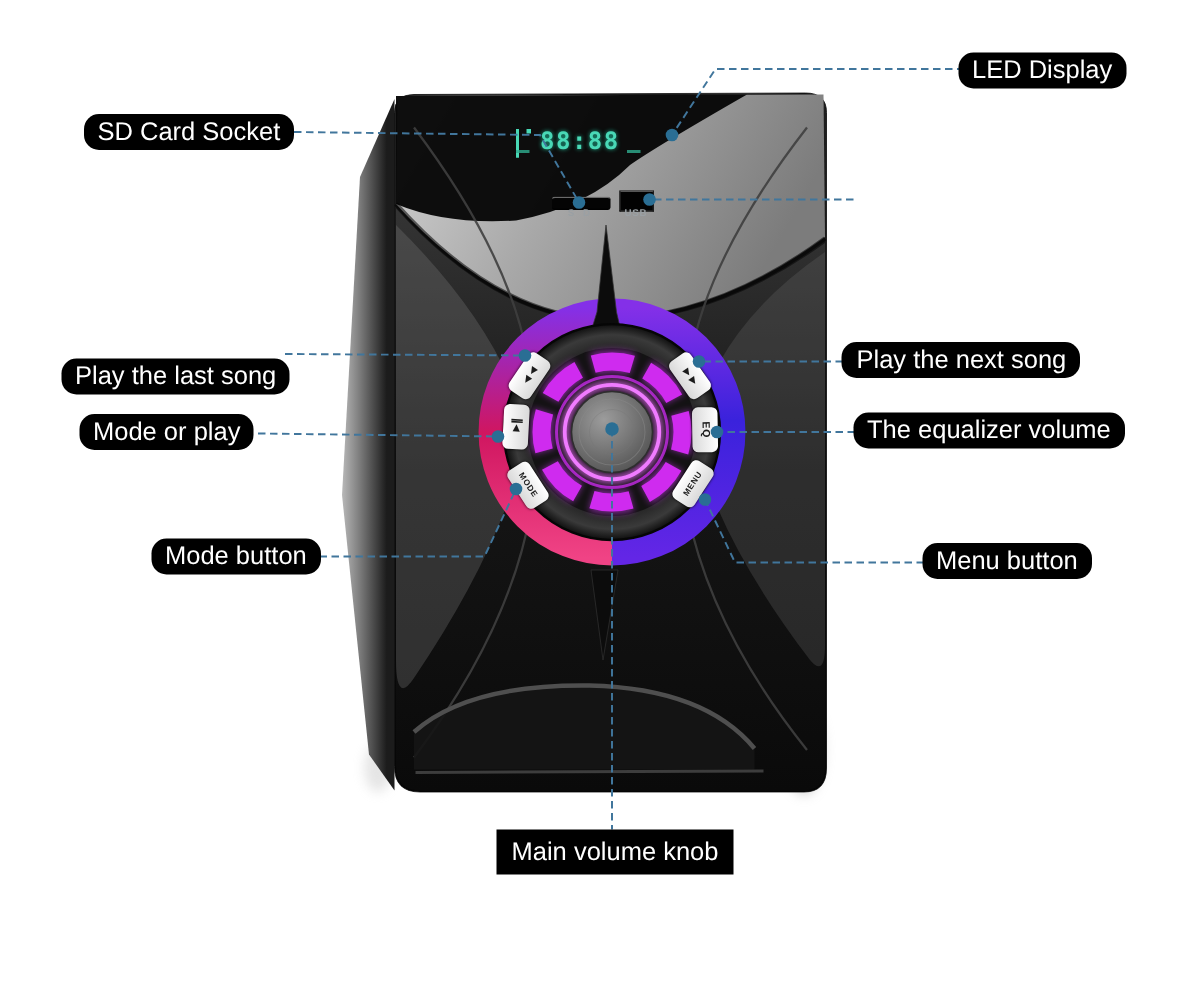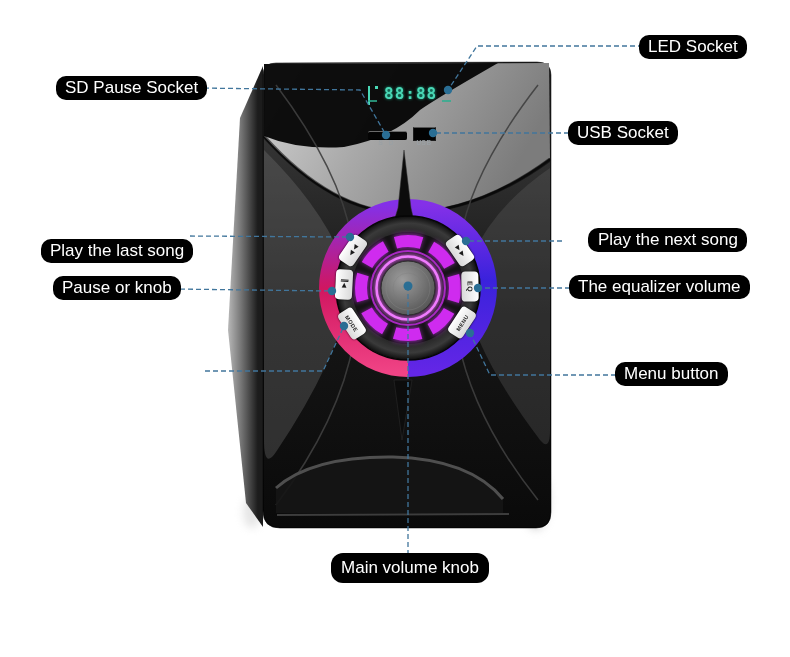--- a/index.html
+++ b/index.html
@@ -2,30 +2,30 @@
 <html><head>
 <meta charset="utf-8">
 <style>
   html,body{margin:0;padding:0;background:#fff;}
   .scene{position:relative;width:790px;height:657px;background:#fff;overflow:hidden;
          font-family:"Liberation Sans",sans-serif;}
   .scene svg{position:absolute;left:0;top:0;}
   
   .pill{position:absolute;background:#000;color:#fff;border-radius:10px;
         padding:2px 9px 3px 9px;font-size:17px;line-height:19px;white-space:nowrap;}
-  .pill.multi{text-align:center;border-radius:12px;padding:3px 10px;line-height:24px;width:138px;white-space:normal;}
+  .pill.multi{text-align:center;border-radius:0;padding:3px 10px;line-height:24px;width:138px;white-space:normal;}
   
   .dev-btn{position:absolute;width:30px;height:17px;background:linear-gradient(180deg,#ffffff,#d9d9d9);
            border-radius:4px;color:#1b1b1b;display:flex;align-items:center;justify-content:center;
            font-weight:bold;box-shadow:0 0 2px #000;}
   .g-arrow{font-size:8px;letter-spacing:-1px;}
   .g-word{font-size:5.5px;letter-spacing:.5px;}
   .g-eq{font-size:7px;letter-spacing:.5px;}
   
-  .display{position:absolute;left:368px;top:82px;height:22px;display:flex;align-items:center;gap:5px;}
+  .display{position:absolute;left:344px;top:82px;height:22px;display:flex;align-items:center;gap:5px;}
   .seg{font-family:"DejaVu Sans Mono",monospace;font-weight:bold;font-size:16px;letter-spacing:1px;
        color:#49d8b6;text-shadow:0 0 3px #1fae8d;}
   .disp-ic{position:relative;width:11px;height:14px;}
   .ic-track{border-left:2px solid #49d8b6;border-bottom:2px solid #49d8b6;width:7px;height:8px;margin-top:1px;}
   .ic-track:after{content:"";position:absolute;right:1px;top:0;width:3px;height:3px;background:#49d8b6;}
   .ic-bars{width:10px;height:9px;margin-top:1px;
       background:repeating-linear-gradient(180deg,#49d8b6 0 2px,transparent 2px 4px);}
   .disp-ic i{position:absolute;left:0;bottom:-2px;width:9px;height:2px;background:#2fae90;opacity:.8;}
   
   .sd-slot{position:absolute;left:368px;top:131px;width:39px;height:7px;background:#040404;
@@ -188,25 +188,25 @@
         <circle cx="350" cy="237" r="4.2"></circle>
       <circle cx="466" cy="241" r="4.2"></circle>
         <circle cx="332" cy="291" r="4.2"></circle>
       <circle cx="478" cy="288" r="4.2"></circle>
         <circle cx="344" cy="326" r="4.2"></circle>
       <circle cx="470" cy="333" r="4.2"></circle>
         <circle cx="408" cy="286" r="4.5"></circle>
     </g>
   </svg>
 
-  <div class="pill" style="left:639px;top:35px;">LED Socket</div>
-  <div class="pill" style="left:56px;top:76px;">SD Pause Socket</div>
-  <div class="pill" style="left:568px;top:121px;">USB Socket</div>
+  <div class="pill" style="left:639px;top:35px;">LED Display</div>
+  <div class="pill" style="left:56px;top:76px;">SD Card Socket</div>
   <div class="pill" style="left:41px;top:223px;margin-top:16px;">Play the last song</div>
-  <div class="pill" style="left:588px;top:228px;padding-left:10px;">Play the next song</div>
-  <div class="pill" style="left:53px;top:276px;">Pause or knob</div>
+  <div class="pill" style="left:561px;top:228px;padding-left:10px;">Play the next song</div>
+  <div class="pill" style="left:53px;top:276px;">Mode or play</div>
   <div class="pill" style="left:569px;top:275px;">The equalizer volume</div>
+  <div class="pill" style="left:101px;top:359px;">Mode button</div>
   <div class="pill" style="left:615px;top:362px;">Menu button</div>
   <div class="pill multi" style="left:331px;top:553px;">
     <div>Main volume knob</div>
   </div>
 
 </div>
 
 </body></html>

